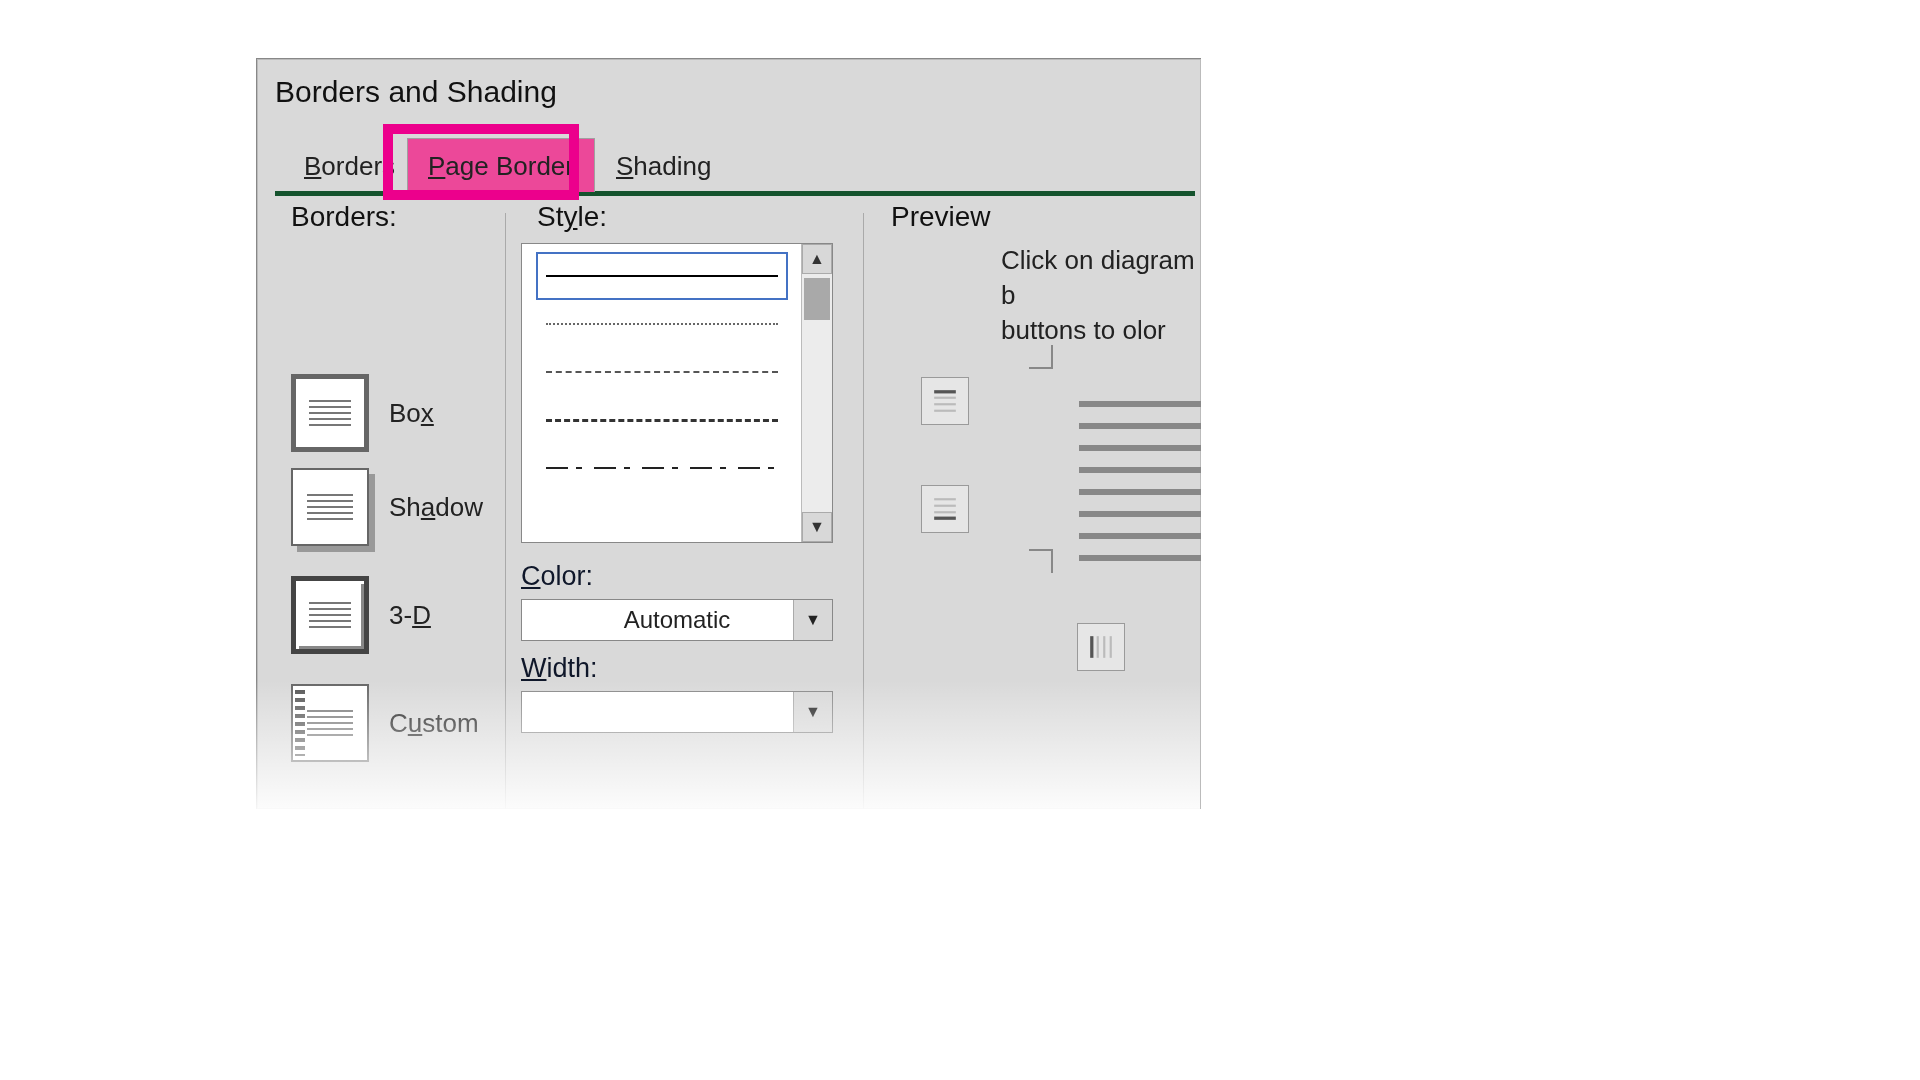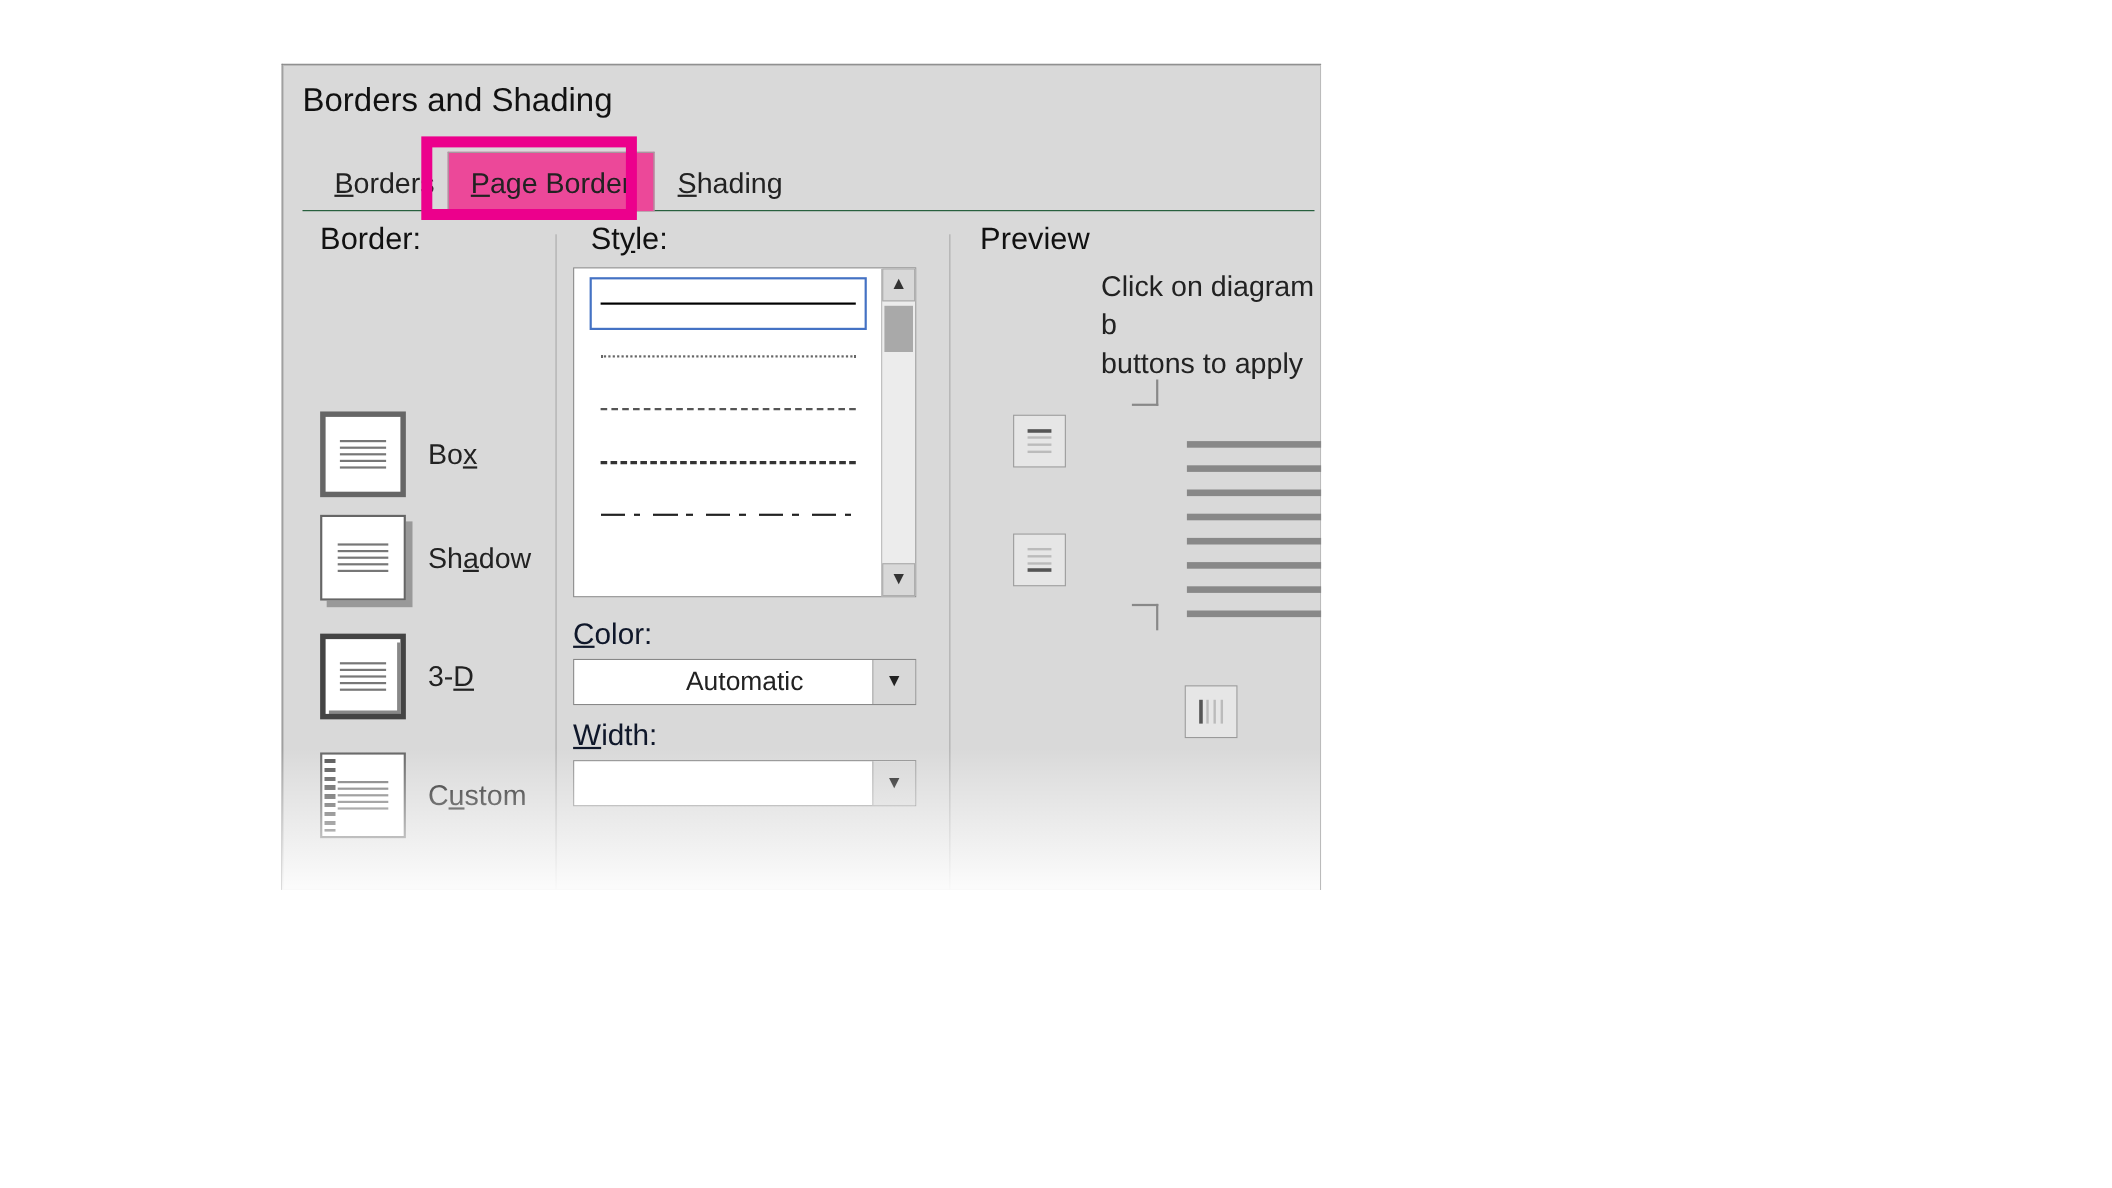--- a/index.html
+++ b/index.html
@@ -35,21 +35,21 @@
     font-size: 30px;
     color: #111;
   }
   
   .tabs {
     position: absolute;
     left: 18px;
     top: 78px;
     width: 920px;
     height: 54px;
-    border-bottom: 1px solid #14532d;
+    border-bottom: 5px solid #14532d;
   }
   .tab {
     position: absolute;
     bottom: -1px;
     padding: 12px 20px 10px 20px;
     font-size: 26px;
     color: #222;
     border: 1px solid transparent;
     border-bottom: none;
     cursor: pointer;
@@ -318,21 +318,21 @@
         <span class="ul">S</span><span>hading</span>
       </div>
     </div>
     <div id="tab-highlight" class="highlight"></div>
 
     <div class="body">
       <div id="vdiv1" class="vdiv"></div>
       <div id="vdiv2" class="vdiv"></div>
 
       <div class="col col-setting">
-        <div class="section-label">Border:</div>
+        <div class="section-label">Borders:</div>
 
 
         <div class="setting-item" style="top:170px">
           <div class="setting-icon box">
             <div class="line"></div>
               <div class="line"></div>
               <div class="line"></div>
               <div class="line"></div>
               <div class="line"></div>
           </div>
@@ -411,21 +411,21 @@
         <div class="dropdown" style="left:0; top:490px; width:312px">
           <span></span>
           <div class="dd-btn">▼</div>
         </div>
       </div>
 
       <div class="col col-preview">
         <div class="section-label" style="left:10px">Preview</div>
         <div class="preview-text">
           <span>Click on diagram b</span><br>
-          <span>buttons to apply</span>
+          <span>buttons to olor</span>
         </div>
 
         <div class="preview-area">
           <div class="preview-btn" style="left:0; top:26px">
             <svg viewBox="0 0 24 24">
                 <rect x="2" y="2" width="20" height="3" fill="#555"></rect>
                 <rect x="2" y="8" width="20" height="2" fill="#bbb"></rect>
                 <rect x="2" y="14" width="20" height="2" fill="#bbb"></rect>
                 <rect x="2" y="20" width="20" height="2" fill="#bbb"></rect>
               </svg>

